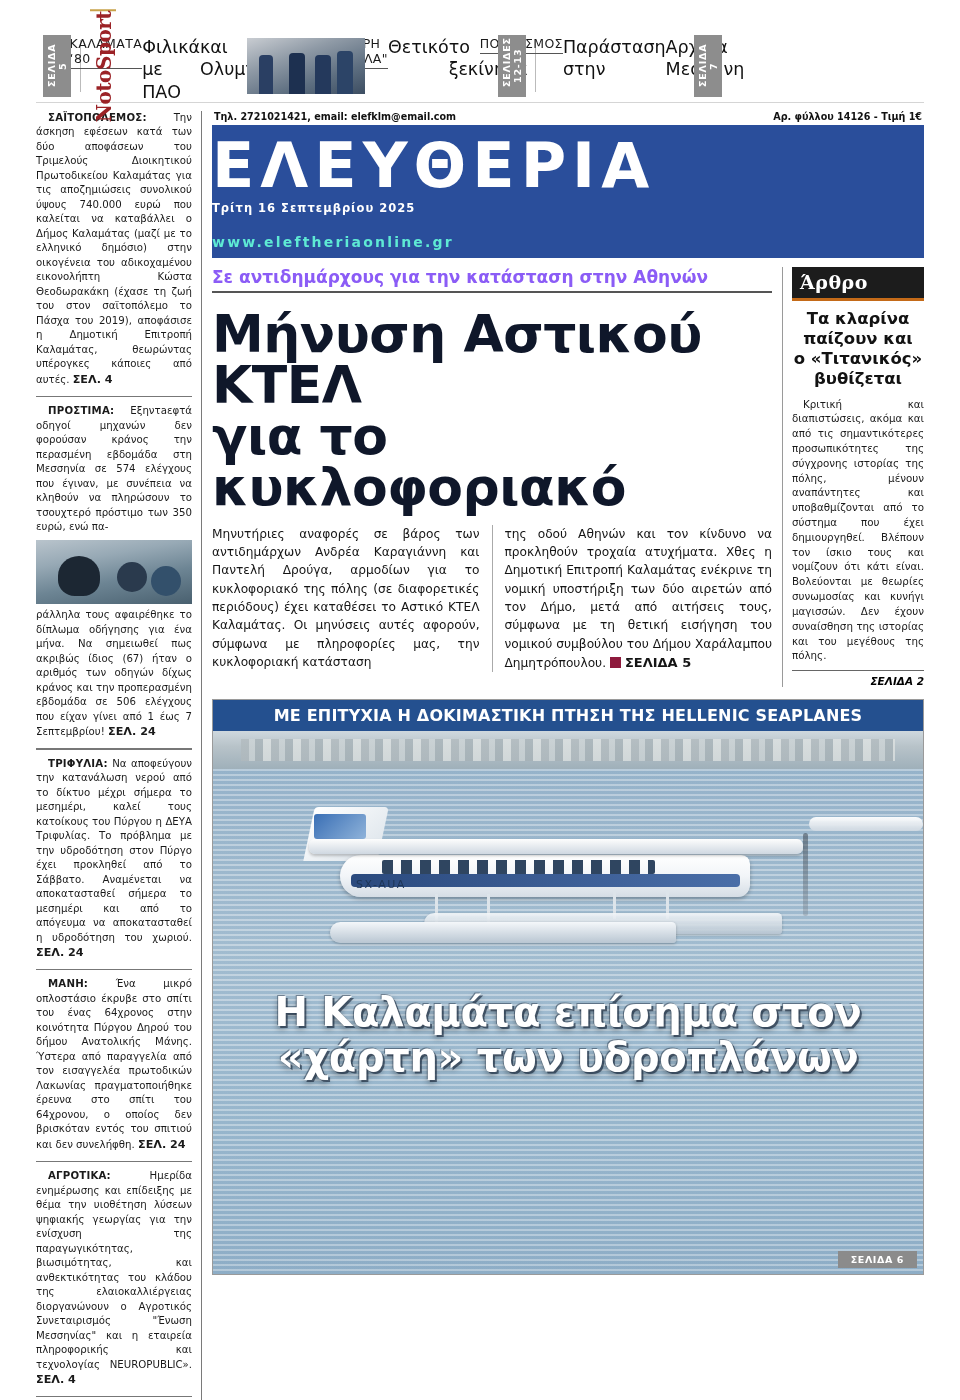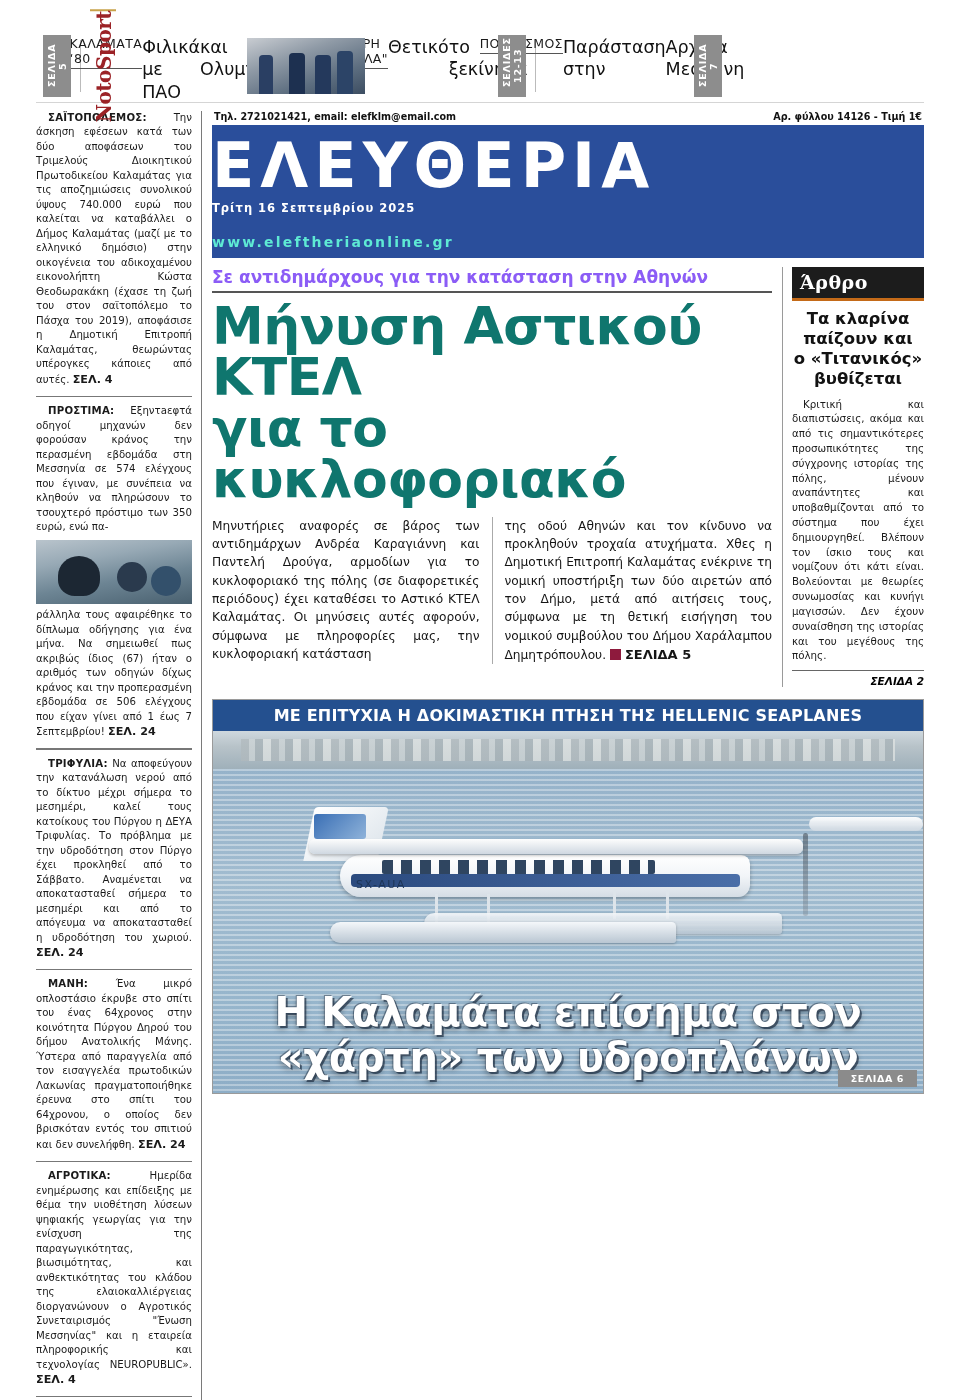--- a/index.html
+++ b/index.html
@@ -63,39 +63,39 @@
   .mast { background: #2a4e9b; padding: 10px 0 8px; text-align: left; position: relative; }
   .mast-word { font-size: 62px; font-weight: bold; color: #fff; letter-spacing: 6px;
     font-family: "DejaVu Sans", "Liberation Sans", sans-serif; line-height: 1; }
   .mast-date { color: #fff; font-size: 11.5px; font-weight: bold; letter-spacing: 1px; margin-top: 4px; }
   .mast-url { color: #5eead4; font-size: 14px; font-weight: bold; letter-spacing: 2.2px; margin-top: 19px; }
 
   
   .lead-wrap { display: flex; margin-top: 9px; }
   .lead-main { flex: 1; padding-right: 10px; }
   .lead-kicker { font-size: 17px; font-weight: bold; color: #8b5cf6; border-bottom: 2px solid #555; padding-bottom: 4px; }
-  .lead-h1 { font-size: 52px; font-weight: bold; line-height: .98; color: #0f766e; letter-spacing: -.5px; margin-top: 8px; }
+  .lead-h1 { font-size: 52px; font-weight: bold; line-height: .98; color: #0f172a; letter-spacing: -.5px; margin-top: 16px; }
   .lead-body { display: flex; gap: 12px; margin-top: 12px; }
   .lead-body .bcol { flex: 1; font-size: 12.2px; line-height: 1.5; text-align: justify; color: #151515; }
   .lead-body .bcol:first-child { border-right: 1px solid #aaa; padding-right: 12px; }
   .pgmark { font-weight: bold; font-size: 13px; white-space: nowrap; }
   .pgsq { display: inline-block; width: 11px; height: 11px; background: #8e1a3d; margin-right: 4px; vertical-align: -1px; }
 
   
   .art-col { width: 142px; flex: 0 0 142px; border-left: 1px solid #9a9a9a; padding-left: 9px; }
   .art-badge { background: #1c1c1c; border-bottom: 3px solid #c46a18; padding: 4px 8px 5px; }
   .art-badge span { font-family: "DejaVu Serif", "Liberation Serif", serif; 
     font-weight: bold; font-size: 19px; color: #fff; letter-spacing: .5px; }
   .art-h { font-size: 16.5px; font-weight: bold; line-height: 1.22; text-align: center; margin-top: 8px; color: #121212; }
   .art-p { font-size: 10.3px; line-height: 1.44; text-align: justify; margin-top: 7px; text-indent: 11px; color: #1a1a1a; }
   .art-pg { text-align: right; font-size: 10.5px; font-weight: bold; font-style: italic;
     border-top: 1.2px solid #666; margin-top: 7px; padding-top: 4px; }
 
   
-  .photo-main { margin-top: 12px; position: relative; height: 395px; border: 1px solid #9a9a9a; overflow: hidden; }
+  .photo-main { margin-top: 12px; position: relative; height: 576px; border: 1px solid #9a9a9a; overflow: hidden; }
   .pm-band { background: #24508f; text-align: center; padding: 6px 0 7px; }
   .pm-band span { color: #fff; font-size: 16px; font-weight: bold; letter-spacing: .2px; }
   .pm-img { position: absolute; top: 31px; left: 0; right: 0; bottom: 0;
     background:
       linear-gradient(180deg,#b7c6d4 0%,#9fb3c6 6%,#8ea7bd 9%,#a9c0d2 12%,#b9ccdb 22%,#a6bed1 40%,#9ab5cb 60%,#93b0c8 80%,#8aa8c1 100%);
     overflow: hidden; }
   .pm-skyline { position:absolute; top:0; left:0; right:0; height:38px;
     background: linear-gradient(180deg,#cfd8de 0%,#b8c3c9 40%,#9fb0ba 100%); }
   .pm-skyline::before{content:"";position:absolute;top:8px;left:4%;width:92%;height:22px;
     background: repeating-linear-gradient(90deg,#b0b9bd 0 8px,#cdd4d6 8px 14px,#a6b1b6 14px 22px,#dfe3e2 22px 30px);opacity:.75;}

